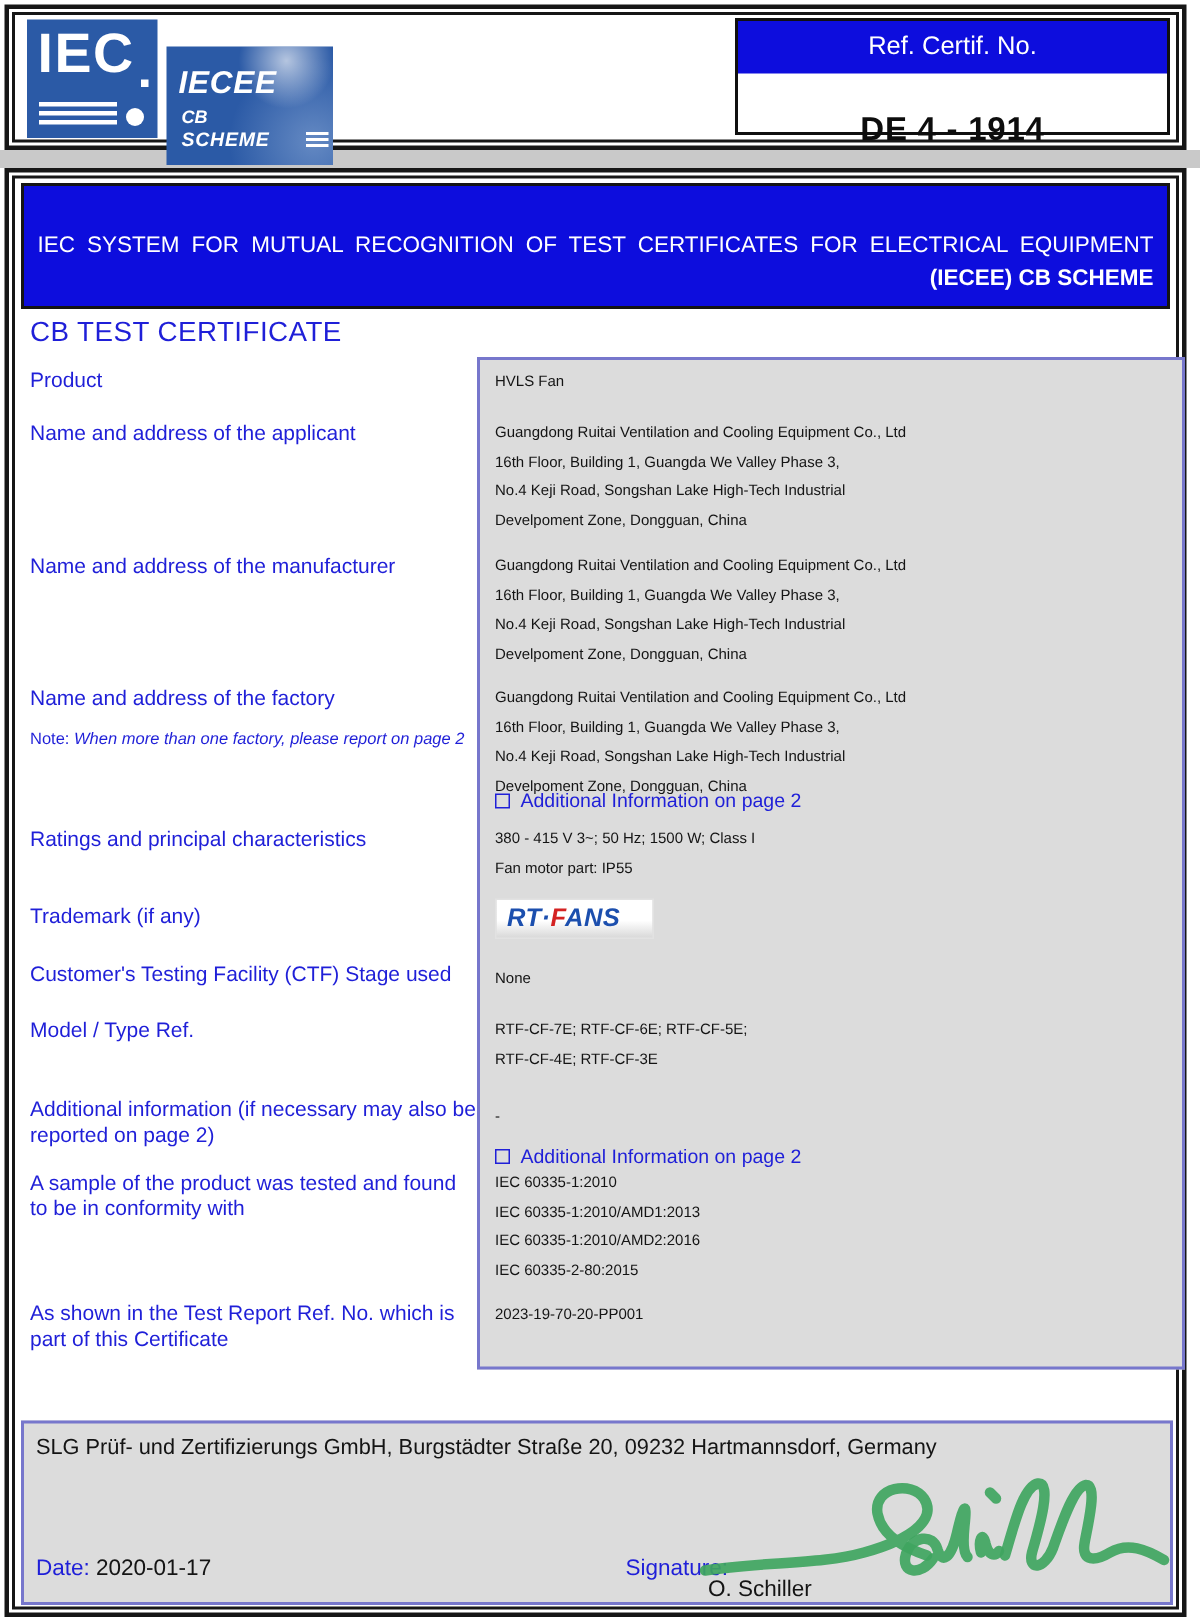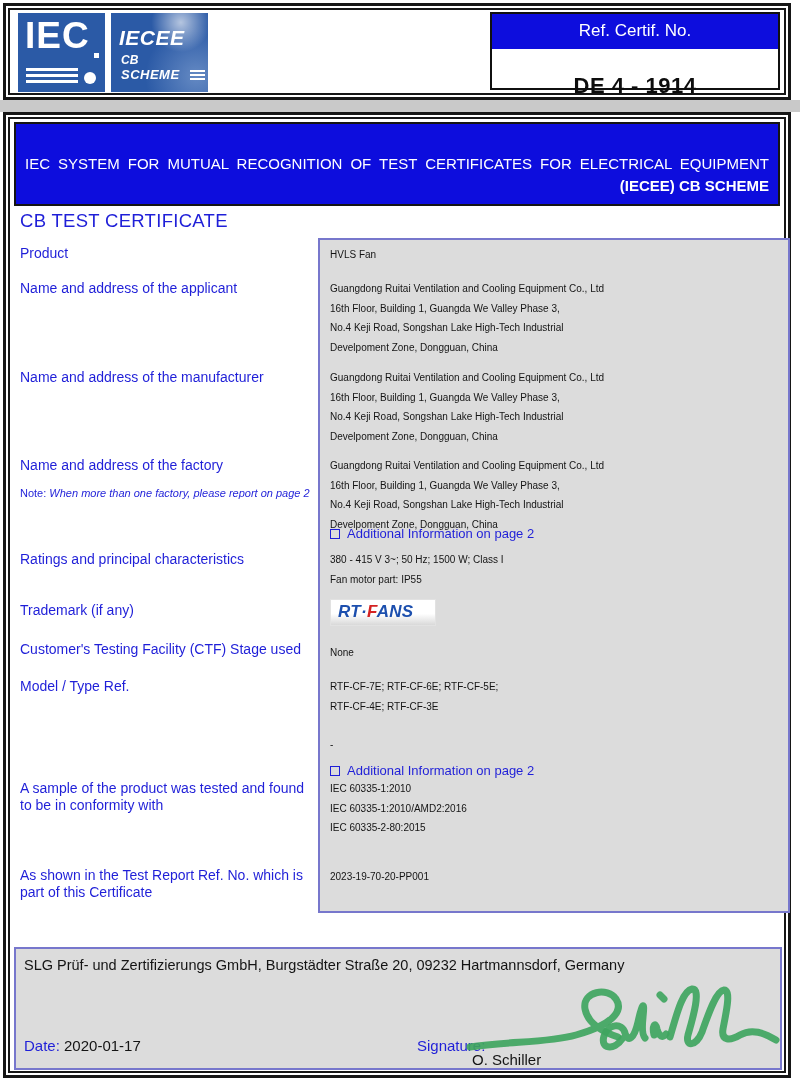--- a/index.html
+++ b/index.html
@@ -13,21 +13,21 @@
   .gray-strip { position:absolute; left:0; top:100px; width:800px; height:12px; background:#c9c9c9; }
 
   
   .top-frame { left:3px; top:3px; width:788px; height:97px; }
   .logo-iec { position:absolute; left:8px; top:3px; width:87px; height:79px; background:#2b5aa6; overflow:hidden; }
   .iec-text { position:absolute; left:7px; top:2px; color:#fff; font-size:37px; font-weight:600; letter-spacing:1px; }
   .iec-period { position:absolute; left:76px; top:40px; width:5px; height:5px; background:#fff; }
   .iec-bars { position:absolute; left:8px; bottom:9px; width:52px; }
   .iec-bars div { height:3px; background:#fff; margin-top:3px; }
   .iec-dot { position:absolute; right:9px; bottom:8px; width:12px; height:12px; border-radius:50%; background:#fff; }
-  .logo-iecee { position:absolute; left:101px; top:3px; width:97px; height:79px; background:#2b5aa6; overflow:hidden;
+  .logo-iecee { position:absolute; left:101px; top:21px; width:111px; height:79px; background:#2b5aa6; overflow:hidden;
       background-image: radial-gradient(circle at 72% 12%, rgba(255,255,255,.65), rgba(255,255,255,0) 30%),
                         radial-gradient(circle at 88% 80%, rgba(170,195,230,.45), rgba(170,195,230,0) 48%); }
   .iecee-top { position:absolute; left:8px; top:13px; color:#fff; font-size:21px; font-weight:800; font-style:italic; letter-spacing:.5px; }
   .iecee-cb { position:absolute; left:10px; top:40px; color:#fff; font-size:12px; font-weight:800; font-style:italic; }
   .iecee-scheme { position:absolute; left:10px; top:54px; color:#fff; font-size:13px; font-weight:800; font-style:italic; letter-spacing:.5px; }
   .iecee-bars { position:absolute; right:3px; bottom:12px; width:15px; }
   .iecee-bars div { height:2px; background:#fff; margin-top:2px; }
 
   .ref-box { position:absolute; right:4px; top:2px; width:290px; height:78px; border:2px solid #101010; background:#fff; }
   .ref-head { height:35px; background:#0d0ddd; color:#fff; font-size:17px; text-align:center; padding-top:7px; }
@@ -164,28 +164,30 @@
 
     <div class="label" style="top:522px">Customer's Testing Facility (CTF) Stage used</div>
     <div class="value" style="top:524px">None</div>
 
     <div class="label" style="top:559px">Model / Type Ref.</div>
     <div class="value" style="top:558px">
       <div>RTF-CF-7E; RTF-CF-6E; RTF-CF-5E;</div>
       <div>RTF-CF-4E; RTF-CF-3E</div>
     </div>
 
+    <div class="label" style="top:612px">Additional information (if necessary may also be reported on page 2)</div>
     <div class="value" style="top:616px">-</div>
     <div class="addl" style="top:644px">
       <span class="cbx"></span><span>Additional Information on page 2</span>
     </div>
 
     <div class="label" style="top:661px; width:285px">A sample of the product was tested and found to be in conformity with</div>
     <div class="value" style="top:660px">
       <div>IEC 60335-1:2010</div>
+      <div>IEC 60335-1:2010/AMD1:2013</div>
       <div>IEC 60335-1:2010/AMD2:2016</div>
       <div>IEC 60335-2-80:2015</div>
     </div>
 
     <div class="label" style="top:748px">As shown in the Test Report Ref. No. which is part of this Certificate</div>
     <div class="value" style="top:748px">2023-19-70-20-PP001</div>
 
 
     <div class="bottom-box">
       <div class="ncb-line">SLG Prüf- und Zertifizierungs GmbH, Burgstädter Straße 20, 09232 Hartmannsdorf, Germany</div>

